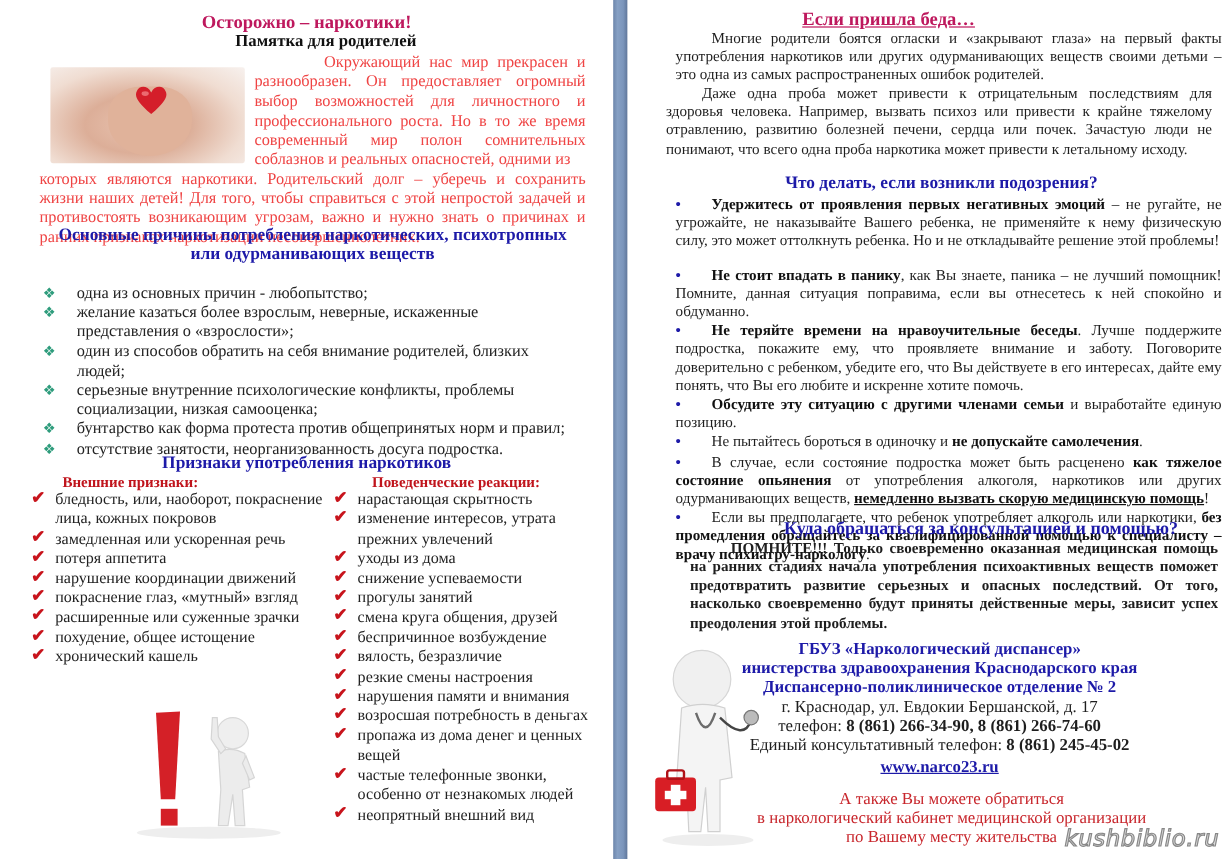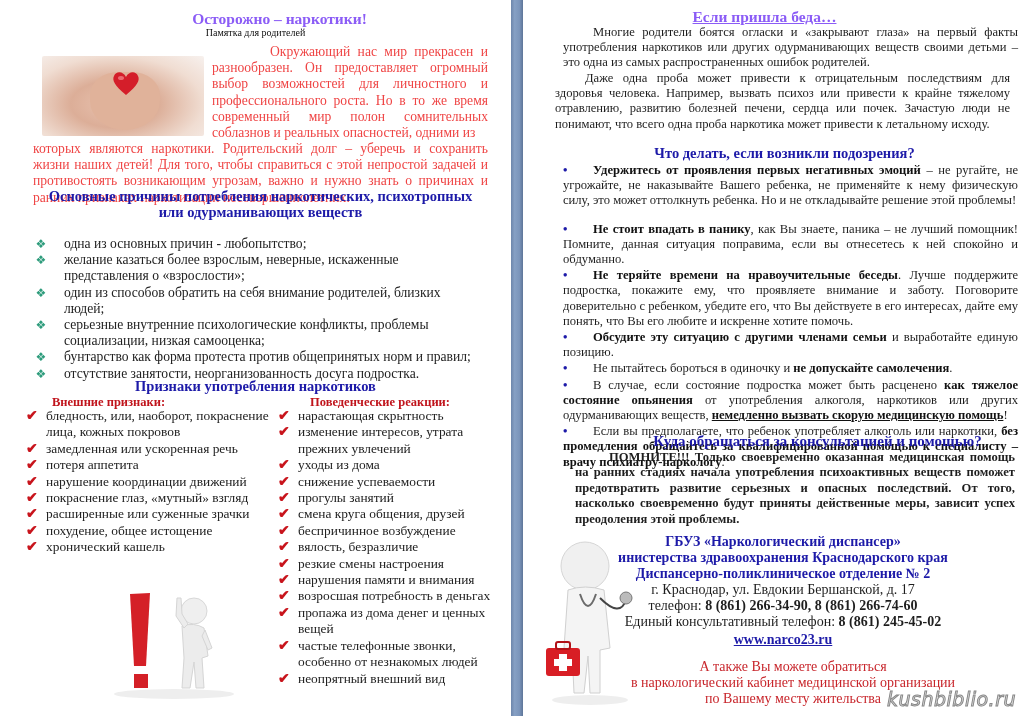--- a/index.html
+++ b/index.html
@@ -11,22 +11,22 @@
   }
   .page { position: absolute; top: 0; height: 716px; background: #fff; }
   .page-left { left: 0; width: 511px; }
   .page-right { left: 523px; width: 501px; }
   .divider {
     position: absolute; left: 511px; top: 0; width: 12px; height: 716px;
     background: linear-gradient(to right, #6d86ab 0%, #86a0c4 30%, #7b95bb 70%, #5e7598 100%);
   }
   .abs { position: absolute; }
   .center { text-align: center; }
-  .red-title { color: #8b5cf6; font-weight: bold; font-size: 15.5px; margin-left: 24px; }
-  .black-title { color: #111; font-weight: normal; font-size: 10px; }
+  .red-title { color: #be185d; font-weight: bold; font-size: 15.5px; }
+  .black-title { color: #111; font-weight: bold; font-size: 14px; padding-left: 16px; }
   .blue-head { color: #1d1aa8; font-weight: bold; font-size: 14.5px; line-height: 16px; }
   .body-text { font-size: 13.6px; line-height: 16.2px; text-align: justify; color: #ef4444; }
   .indent { text-indent: 58px; }
 
   
   .hands-img {
     left: 42px; top: 56px; width: 162px; height: 80px;
     background: radial-gradient(ellipse at 45% 60%, #e9c3b0 0%, #dcae98 35%, #f0ddd2 70%, #f7f1ee 100%);
     border-radius: 2px; overflow: hidden;
   }

